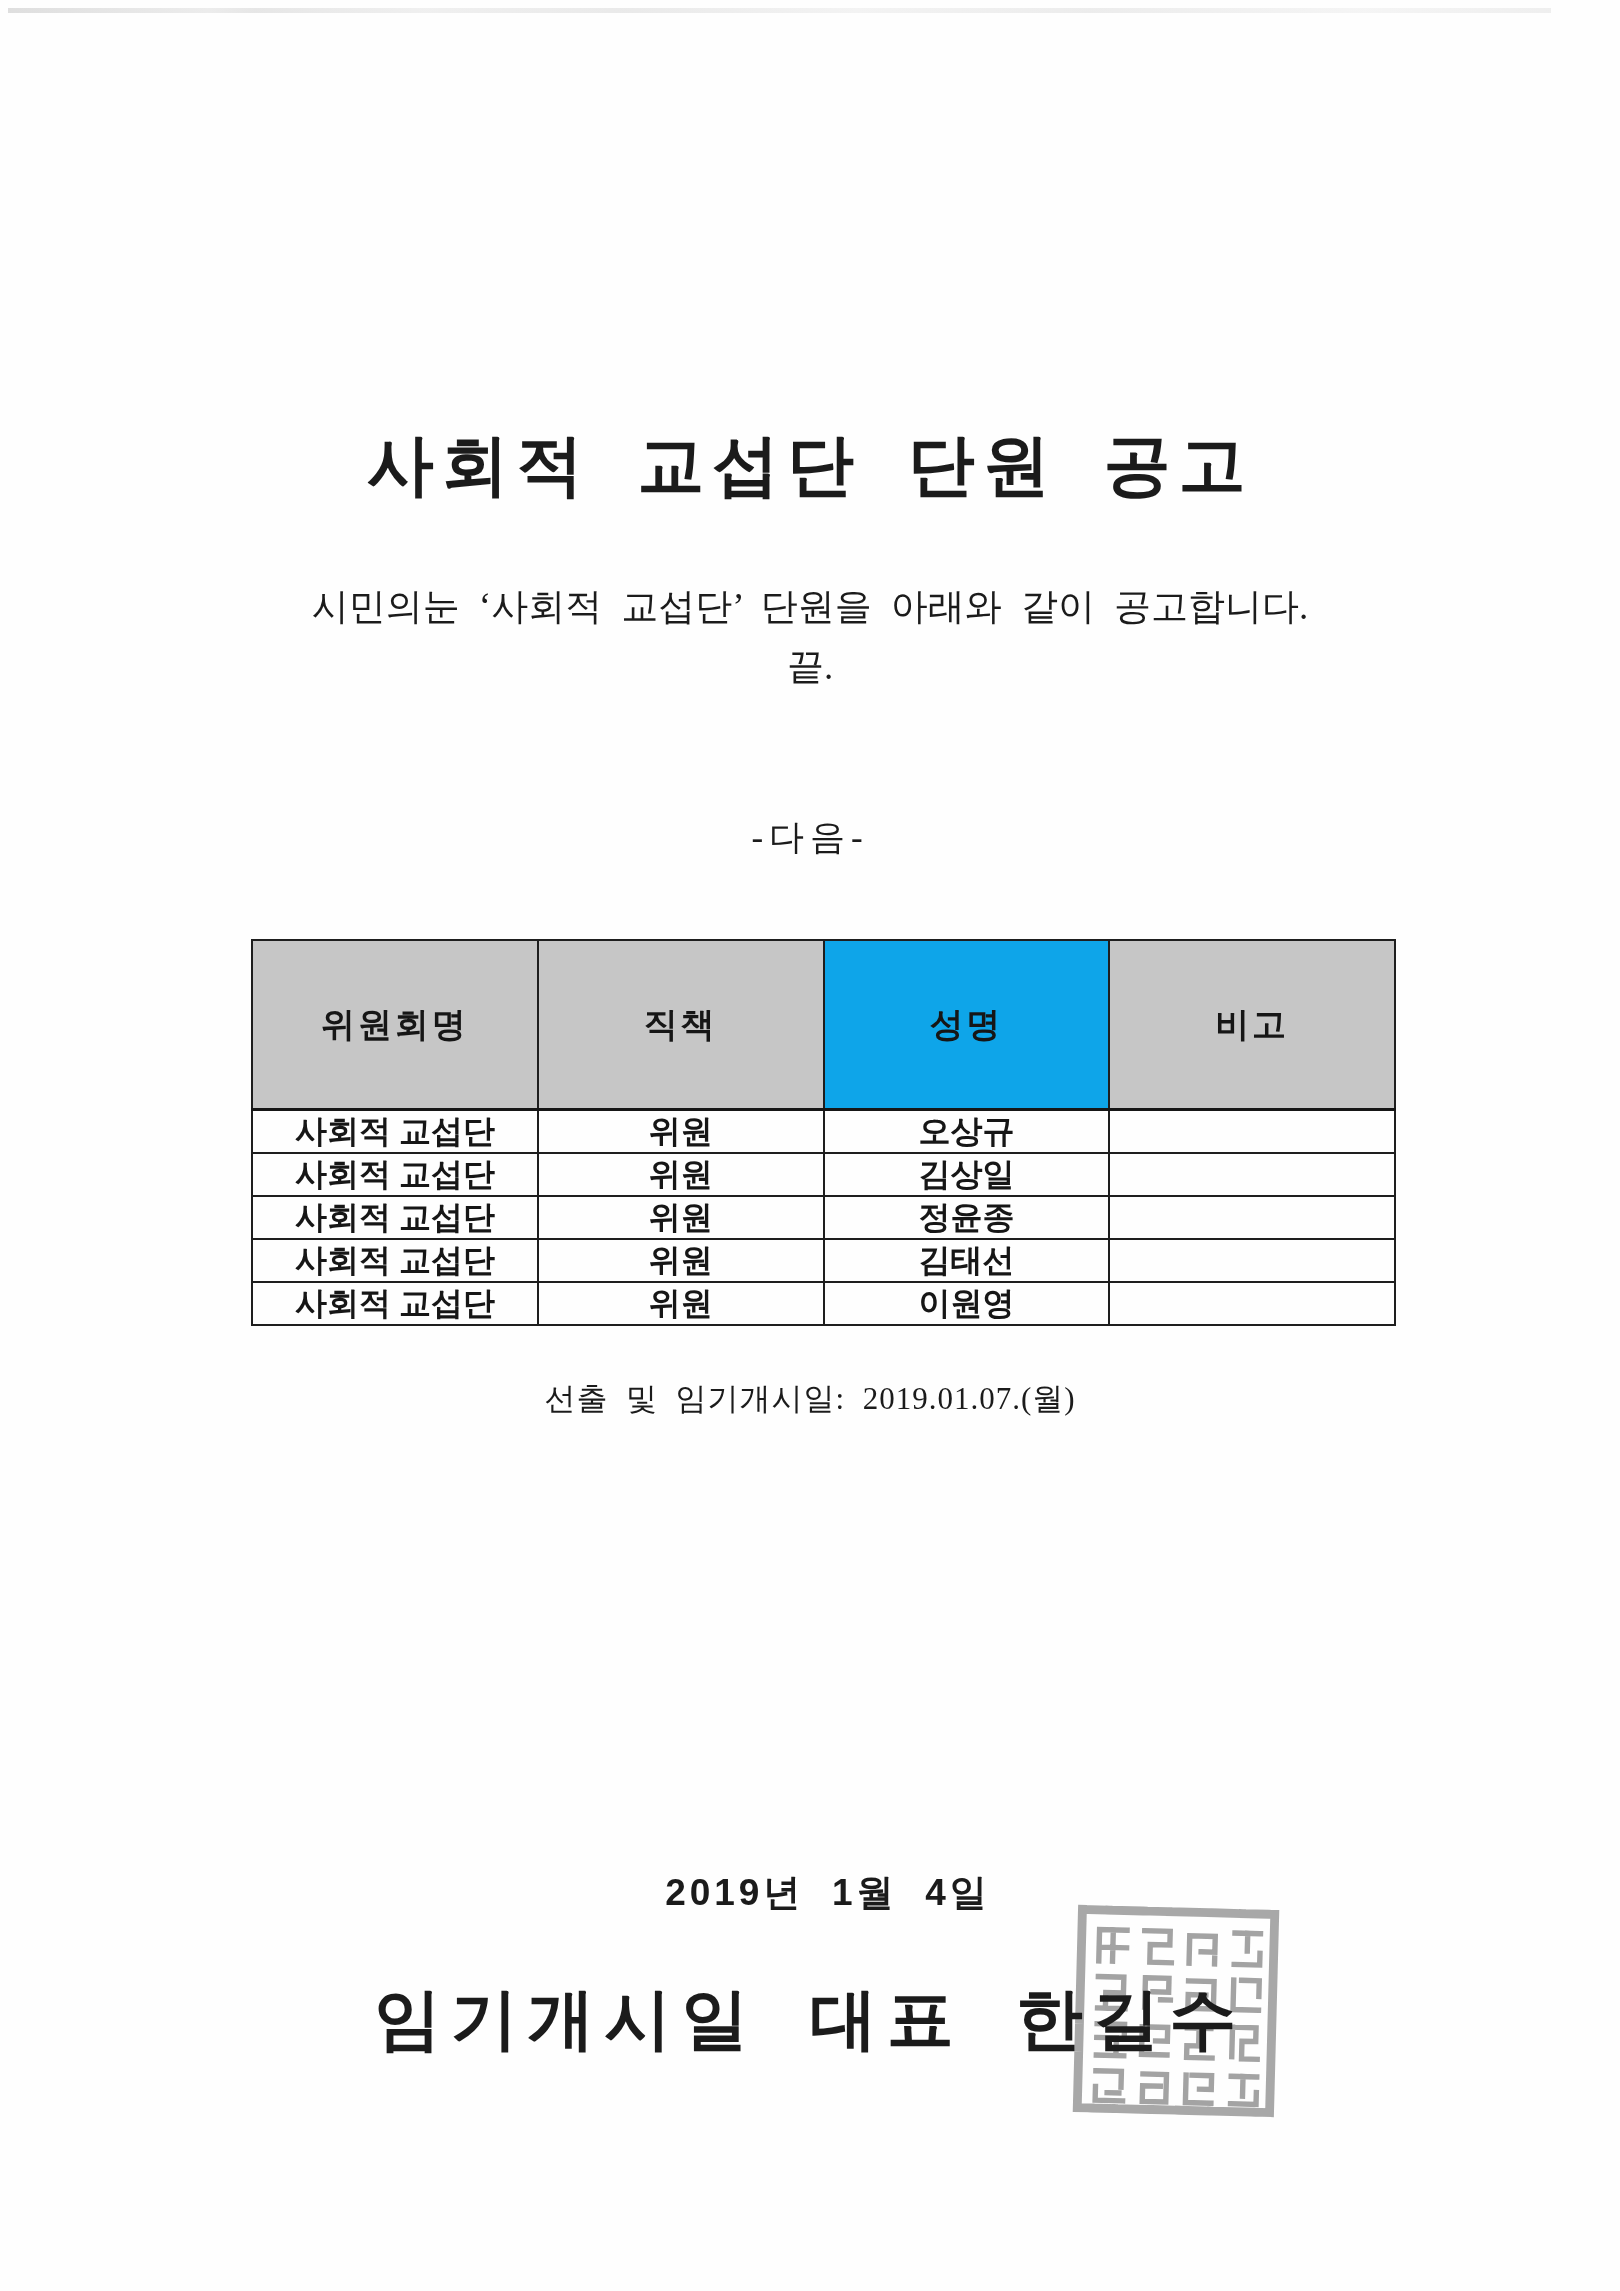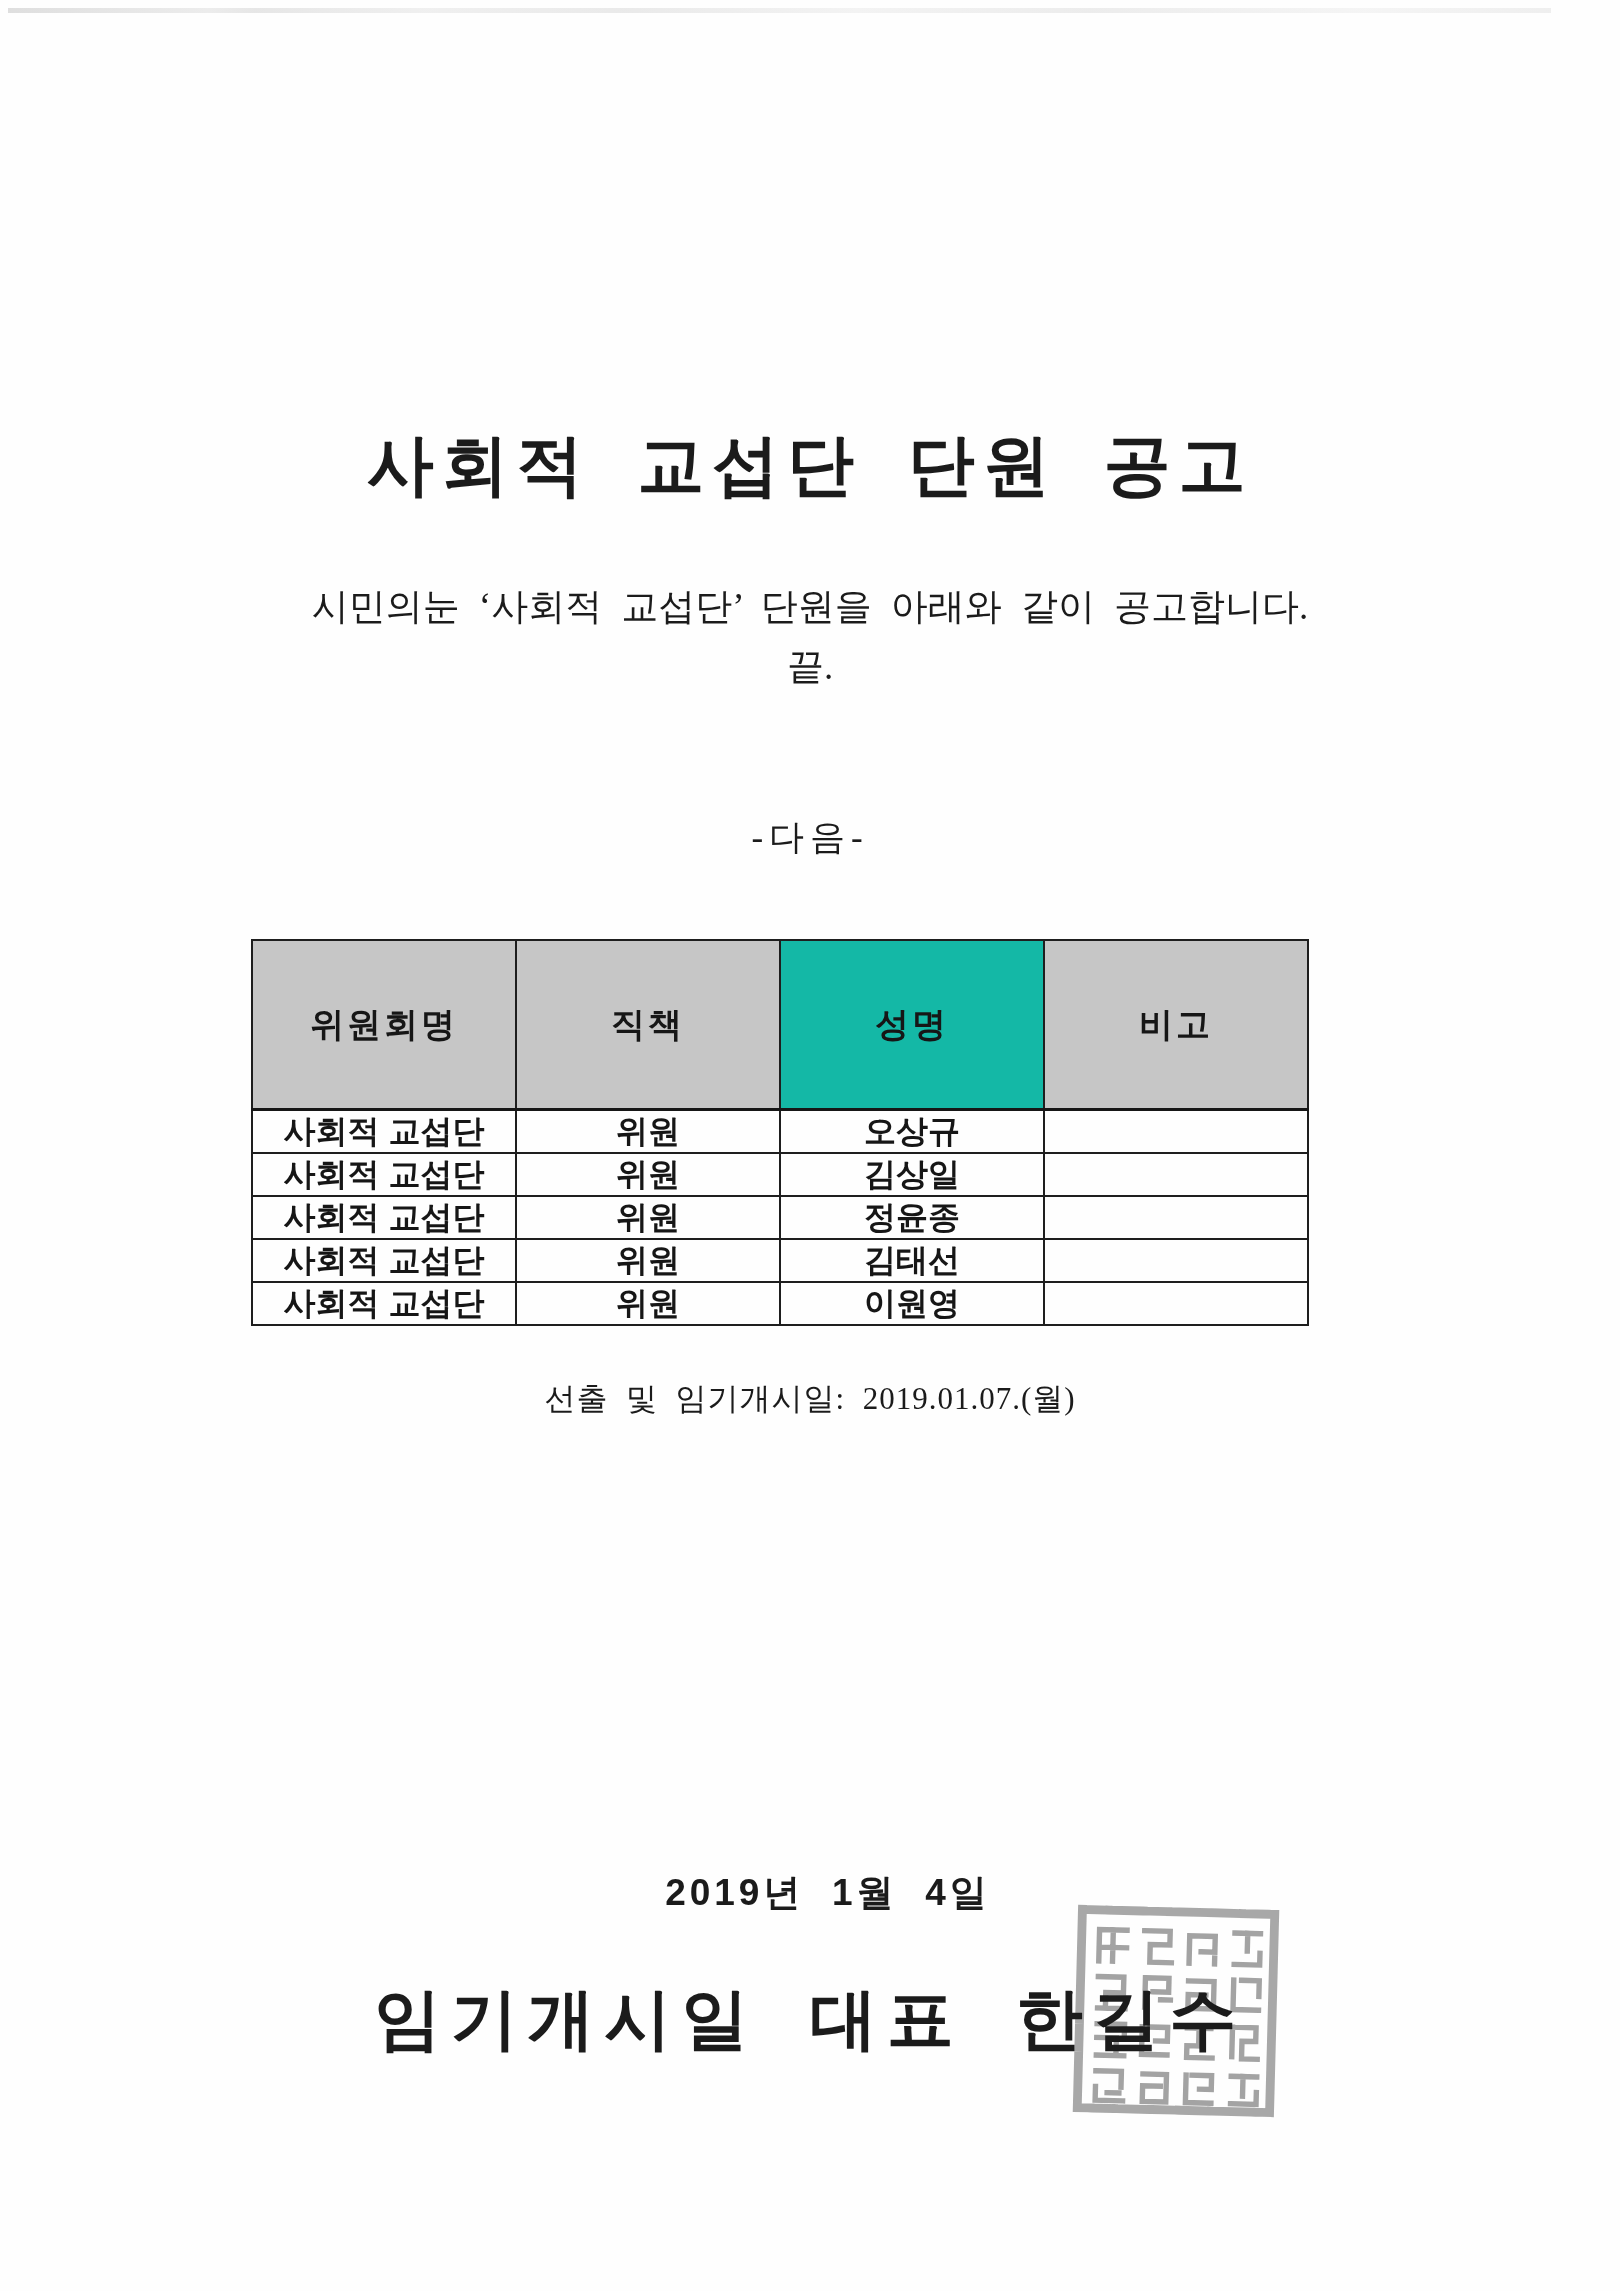--- a/index.html
+++ b/index.html
@@ -52,24 +52,24 @@
   .divider {
     position: absolute;
     left: 0; right: 0; top: 814px;
     text-align: center;
     font-size: 35px;
     letter-spacing: 5.9px;
   }
   table.committee {
     position: absolute;
     left: 251px; top: 939px;
-    width: 1058px;
+    width: 1145px;
     border-collapse: collapse;
     table-layout: fixed;
-    font-family: Liberation Sans, sans-serif;
+    font-family: Liberation Serif, serif;
     font-weight: bold;
     color: #161616;
   }
   table.committee th, table.committee td {
     border: 2px solid #1e1e1e;
     text-align: center;
     vertical-align: middle;
     padding: 0;
     overflow: hidden;
     white-space: nowrap;
@@ -140,21 +140,21 @@
   <div class="body-line body-main">시민의눈 ‘사회적 교섭단’ 단원을 아래와 같이 공고합니다.</div>
   <div class="body-line body-end">끝.</div>
 
   <div class="divider">-다음-</div>
 
   <table class="committee">
     <thead>
       <tr>
         <th style="background: rgb(198, 198, 198);">위원회명</th>
         <th style="background: rgb(198, 198, 198);">직책</th>
-        <th style="background: #14b8a6;">성명</th>
+        <th style="background: #0ea5e9;">성명</th>
         <th style="background: rgb(198, 198, 198);">비고</th>
       </tr>
     </thead>
     <tbody>
       <tr>
         <td>사회적 교섭단</td>
         <td>위원</td>
         <td>오상규</td>
         <td></td>
       </tr>

